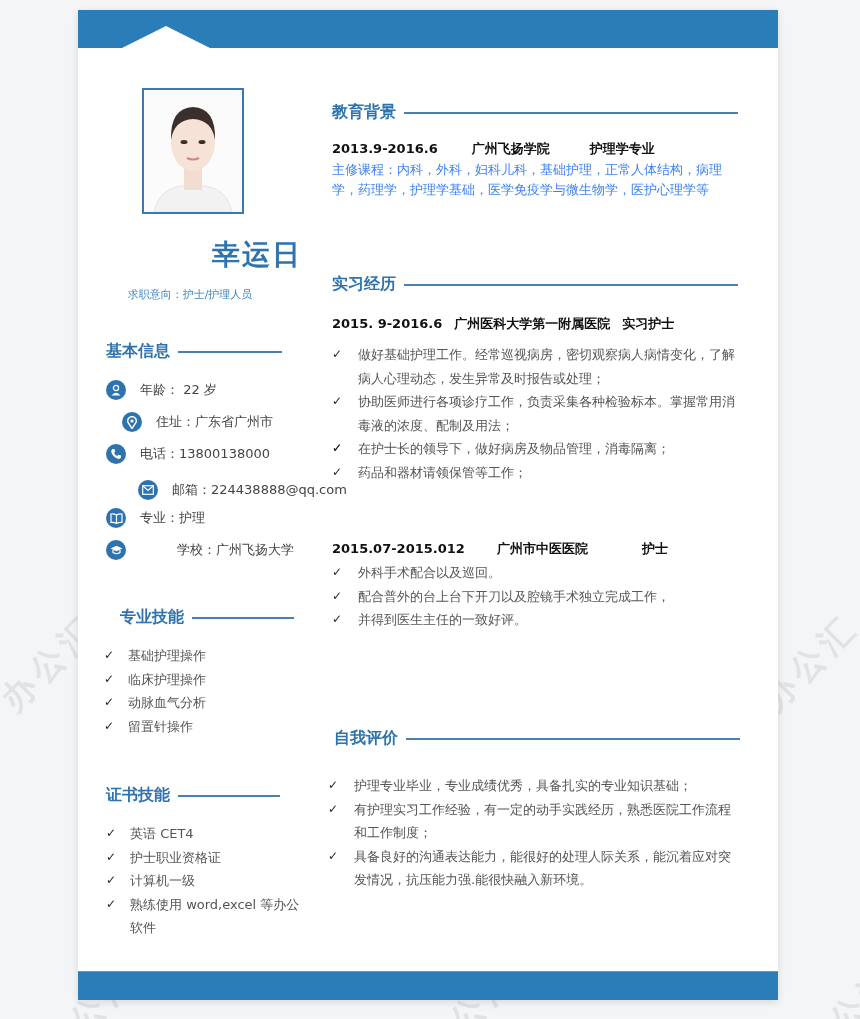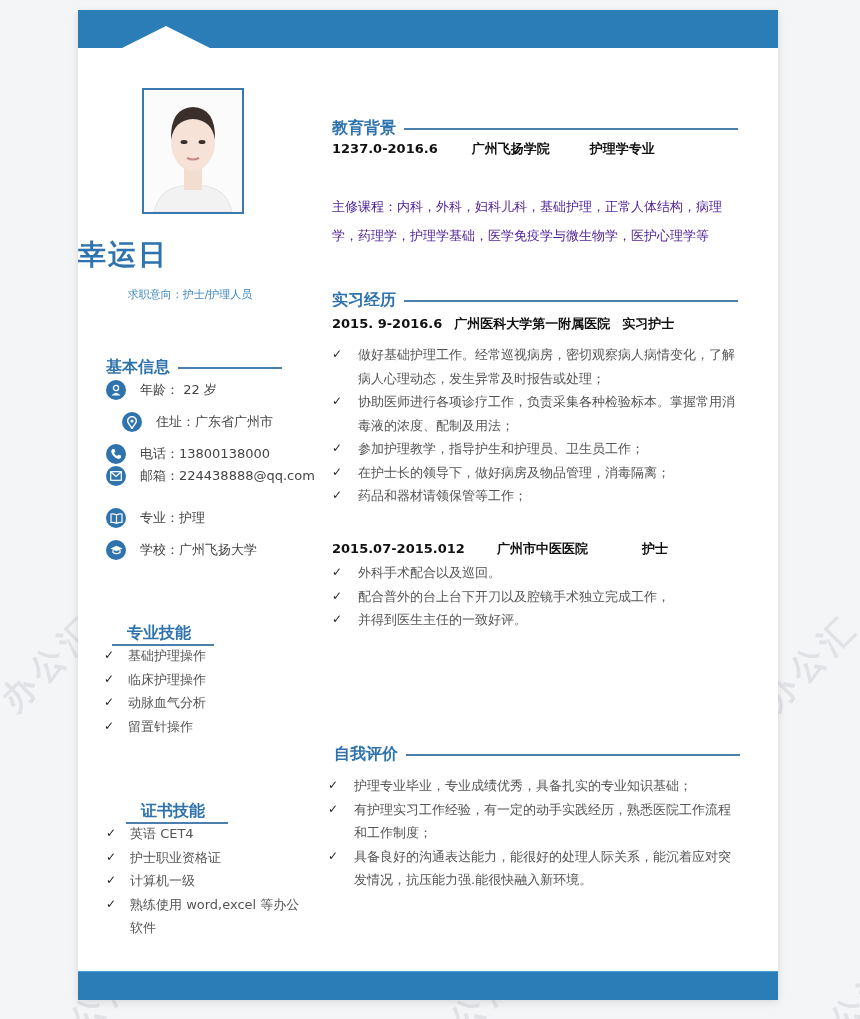--- a/index.html
+++ b/index.html
@@ -21,46 +21,46 @@
   .top-notch { position: absolute; left: 40px; top: 16px; width: 96px; height: 24px; }
   .bottom-band {
     position: absolute; left: 0; bottom: 0; width: 700px; height: 28px; background: #2b7db8;
     border-top: 1px solid #4aa0d8;
   }
   .photo {
     position: absolute; left: 64px; top: 78px; width: 98px; height: 122px;
     border: 2px solid #3a78ad; background: #fff; overflow: hidden;
   }
   .name {
-    position: absolute; left: 0; width: 224px; top: 226px; text-align: left;
+    position: absolute; left: 0; width: 224px; top: 226px; text-align: right;
     font-size: 28px; font-weight: bold; color: #2e73ad; letter-spacing: 2px;
   }
   .intent {
     position: absolute; left: 0; width: 224px; top: 277px; text-align: center;
     font-size: 11px; color: #3c86c2;
   }
   .sec-title {
-    position: absolute; font-size: 16px; font-weight: bold; color: #2e73ad; display: flex; align-items: center; margin-top: 16px;
+    position: absolute; font-size: 16px; font-weight: bold; color: #2e73ad; display: flex; align-items: center;
   }
   .sec-title .line { height: 2px; background: #4a7fae; margin-left: 8px; }
   .info-row {
     position: absolute; left: 28px; display: flex; align-items: center; font-size: 13px; color: #444;
   }
   .info-icon {
     width: 20px; height: 20px; border-radius: 50%; background: #2e73ad; display: flex; align-items: center;
     justify-content: center; margin-right: 14px;
   }
   .check-list { position: absolute; list-style: none; margin: 0; padding: 0; }
   .check-list li { position: relative; font-size: 13px; color: #555; line-height: 23.5px; padding-left: 24px; }
   .check-list li .ck { position: absolute; left: 0; top: 0; color: #222; font-size: 12px; }
   .right-list li { padding-left: 26px; }
   .entry-head {
     position: absolute; left: 254px; font-size: 13px; font-weight: bold; color: #111; white-space: pre;
   }
-  .para { position: absolute; font-size: 13px; color: #4c1d95; line-height: 29px; margin-top: 32px; }
+  .para { position: absolute; font-size: 13px; color: #3b82f6; line-height: 20px; }
 </style>
 </head>
 <body>
 
 <div class="watermark" style="left:-10px; top:640px;">办公汇</div>
 <div class="watermark" style="left:370px; top:620px;">办公汇</div>
 <div class="watermark" style="left:750px; top:640px;">办公汇</div>
 <div class="watermark" style="left:30px; top:990px;">办公汇</div>
 <div class="watermark" style="left:410px; top:990px;">办公汇</div>
 <div class="watermark" style="left:790px; top:990px;">办公汇</div>
@@ -111,85 +111,85 @@
     <span>住址：广东省广州市</span>
   </div>
   <div class="info-row" style="top:434px;">
     <span class="info-icon">
       <svg width="12" height="12" viewBox="0 0 12 12">
           <path d="M2.5 1 L4.5 1 L5.3 3.8 L4 4.8 Q5 7.2 7.2 8 L8.2 6.7 L11 7.5 L11 9.5 Q10 11.2 8 10.8 Q2.5 9 1.2 3.8 Q1 2 2.5 1 Z" fill="#fff"></path>
         </svg>
     </span>
     <span>电话：13800138000</span>
   </div>
-  <div class="info-row" style="top:456px;">
+  <div class="info-row" style="top:470px;margin-left:32px;">
     <span class="info-icon">
       <svg width="12" height="10" viewBox="0 0 12 10">
           <rect x="0.7" y="0.7" width="10.6" height="8.6" fill="none" stroke="#fff" stroke-width="1.2"></rect>
           <path d="M0.7 0.7 L6 5.5 L11.3 0.7" fill="none" stroke="#fff" stroke-width="1.2"></path>
         </svg>
     </span>
     <span>邮箱：224438888@qq.com</span>
   </div>
   <div class="info-row" style="top:498px;">
     <span class="info-icon">
       <svg width="13" height="11" viewBox="0 0 13 11">
           <path d="M6.5 2 Q4 0.5 1 1 L1 9.5 Q4 9 6.5 10.5 Q9 9 12 9.5 L12 1 Q9 0.5 6.5 2 Z M6.5 2 L6.5 10.5" fill="none" stroke="#fff" stroke-width="1.2"></path>
         </svg>
     </span>
     <span>专业：护理</span>
   </div>
-  <div class="info-row" style="top:530px;">
+  <div class="info-row" style="top:530px;gap:37px;">
     <span class="info-icon">
       <svg width="13" height="10" viewBox="0 0 13 10">
           <path d="M0.5 3.5 L6.5 0.8 L12.5 3.5 L6.5 6.2 Z" fill="#fff"></path>
           <path d="M3 5 L3 7.5 Q6.5 9.8 10 7.5 L10 5" fill="none" stroke="#fff" stroke-width="1.2"></path>
         </svg>
     </span>
     <span>学校：广州飞扬大学</span>
   </div>
 
-  <div class="sec-title" style="left:26px; top:597px;flex-direction:column;">
+  <div class="sec-title" style="left:42px; top:597px;">
     <span>专业技能</span>
     <span class="line" style="width:102px;"></span>
   </div>
   <ul class="check-list" style="left:26px; top:634px;">
     <li><span class="ck">✓</span><span>基础护理操作</span></li>
     <li><span class="ck">✓</span><span>临床护理操作</span></li>
     <li><span class="ck">✓</span><span>动脉血气分析</span></li>
     <li><span class="ck">✓</span><span>留置针操作</span></li>
   </ul>
 
-  <div class="sec-title" style="left:40px; top:775px;flex-direction:column;">
+  <div class="sec-title" style="left:28px; top:775px;">
     <span>证书技能</span>
     <span class="line" style="width:102px;"></span>
   </div>
   <ul class="check-list" style="left:28px; top:812px; width:200px;">
     <li><span class="ck">✓</span><span>英语 CET4</span></li>
     <li><span class="ck">✓</span><span>护士职业资格证</span></li>
     <li><span class="ck">✓</span><span>计算机一级</span></li>
     <li><span class="ck">✓</span><span>熟练使用 word,excel 等办公软件</span></li>
   </ul>
 
   <div class="sec-title" style="left:254px; top:92px;">
     <span>教育背景</span>
     <span class="line" style="width:334px;"></span>
   </div>
-  <div class="entry-head" style="top:130px;"><span>1237.0-2016.6</span><span style="display:inline-block;width:34px;"></span><span>广州飞扬学院</span><span style="display:inline-block;width:40px;"></span><span>护理学专业</span></div>
+  <div class="entry-head" style="top:130px;"><span>2013.9-2016.6</span><span style="display:inline-block;width:34px;"></span><span>广州飞扬学院</span><span style="display:inline-block;width:40px;"></span><span>护理学专业</span></div>
   <div class="para" style="left:254px; top:150px; width:410px;">主修课程：内科，外科，妇科儿科，基础护理，正常人体结构，病理学，药理学，护理学基础，医学免疫学与微生物学，医护心理学等</div>
 
   <div class="sec-title" style="left:254px; top:264px;">
     <span>实习经历</span>
     <span class="line" style="width:334px;"></span>
   </div>
   <div class="entry-head" style="top:305px;text-align:right;"><span>2015. 9-2016.6</span><span style="display:inline-block;width:12px;"></span><span>广州医科大学第一附属医院</span><span style="display:inline-block;width:12px;"></span><span>实习护士</span></div>
   <ul class="check-list right-list" style="left:254px; top:333px; width:410px;">
     <li><span class="ck">✓</span><span>做好基础护理工作。经常巡视病房，密切观察病人病情变化，了解病人心理动态，发生异常及时报告或处理；</span></li>
     <li><span class="ck">✓</span><span>协助医师进行各项诊疗工作，负责采集各种检验标本。掌握常用消毒液的浓度、配制及用法；</span></li>
-    <li><span class="ck">✓</span><span>参加护理教学，指导护生和护理员、卫生员工作；</span></li>
+    <li><span class="ck">✓</span></li>
     <li><span class="ck">✓</span><span>在护士长的领导下，做好病房及物品管理，消毒隔离；</span></li>
     <li><span class="ck">✓</span><span>药品和器材请领保管等工作；</span></li>
   </ul>
 
   <div class="entry-head" style="top:530px;"><span>2015.07-2015.012</span><span style="display:inline-block;width:32px;"></span><span>广州市中医医院</span><span style="display:inline-block;width:54px;"></span><span>护士</span></div>
   <ul class="check-list right-list" style="left:254px; top:551px; width:410px;">
     <li><span class="ck">✓</span><span>外科手术配合以及巡回。</span></li>
     <li><span class="ck">✓</span><span>配合普外的台上台下开刀以及腔镜手术独立完成工作，</span></li>
     <li><span class="ck">✓</span><span>并得到医生主任的一致好评。</span></li>
   </ul>

